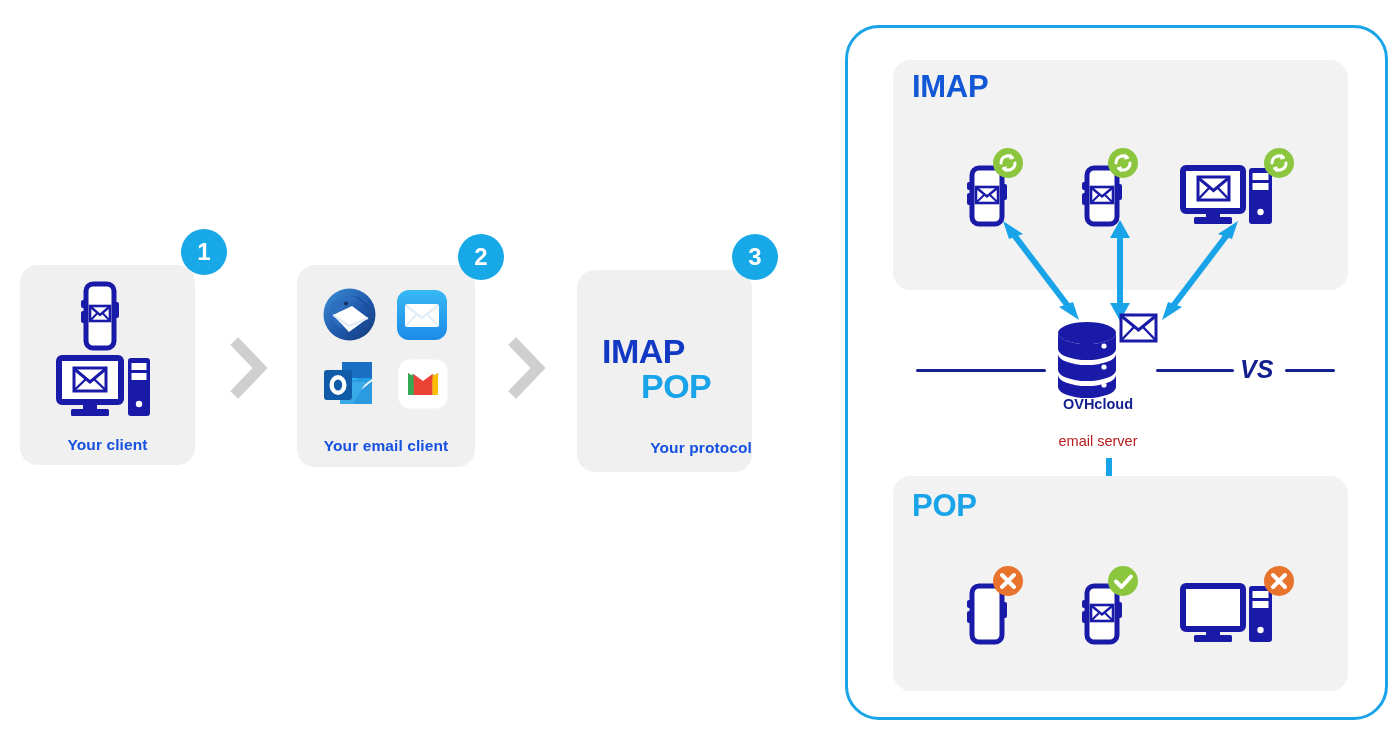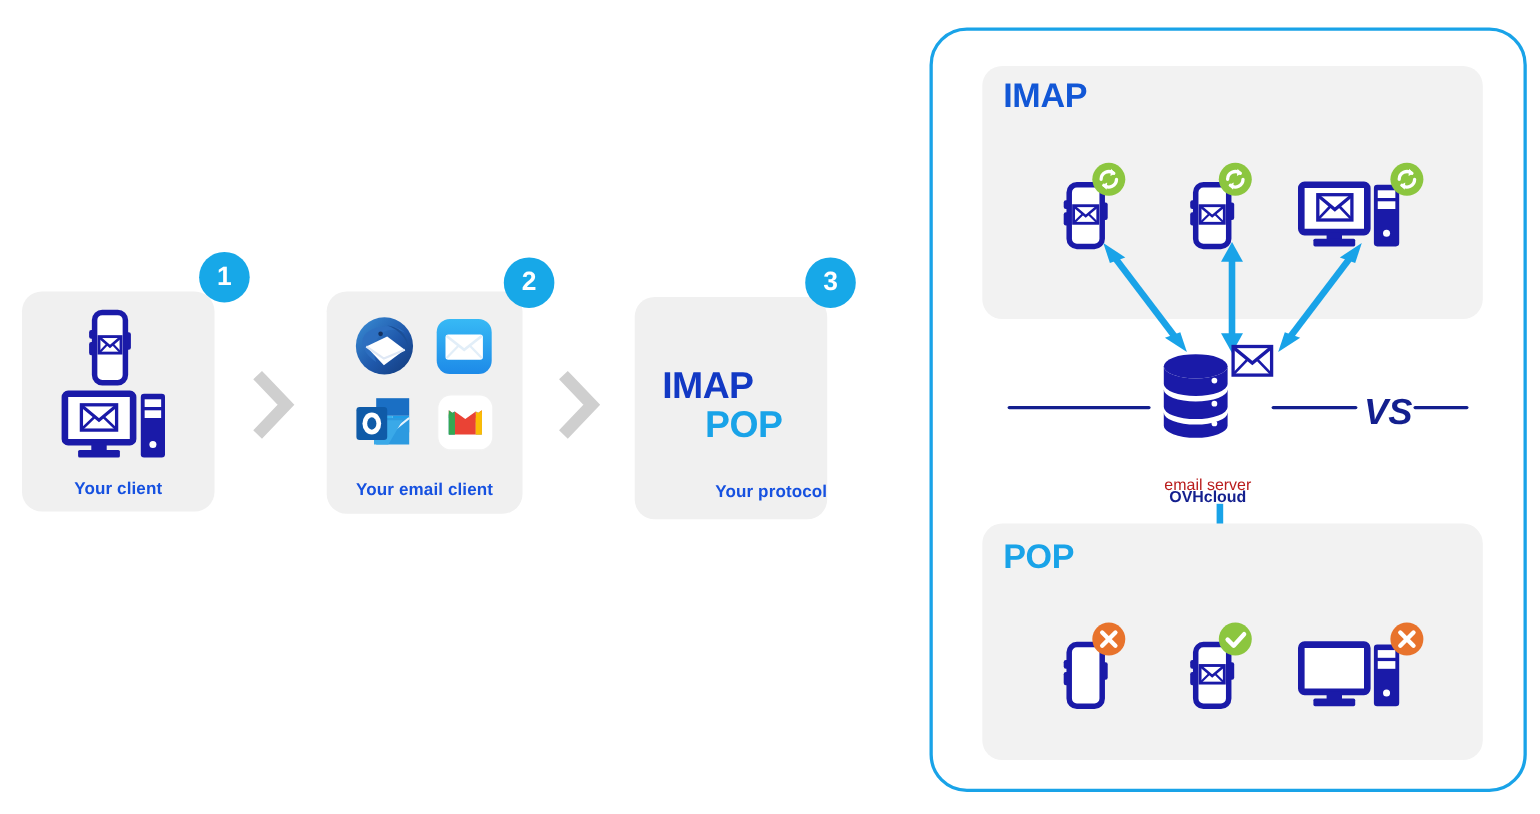--- a/index.html
+++ b/index.html
@@ -26,21 +26,21 @@
                border:3px solid #19a3e8;border-radius:34px;box-sizing:border-box;background:#fff;}
   .sub-panel{position:absolute;background:#f2f2f2;border-radius:18px;}
   .sub-label{position:absolute;font-size:31px;font-weight:bold;letter-spacing:-.3px;}
   .lab-imap{color:#1257d6;}
   .lab-pop{color:#19a3e8;}
 
   .server-name{position:absolute;left:0;right:0;text-align:center;
                color:#131f8e;font-weight:bold;font-size:14.5px;}
   .server-sub{position:absolute;left:0;right:0;text-align:center;
               color:#b91c1c;font-size:14.5px;}
-  .vs-text{position:absolute;color:#131f8e;font-size:33px;font-weight:bold;font-style:italic;}
+  .vs-text{position:absolute;color:#131f8e;font-size:25px;font-weight:bold;font-style:italic;}
   .rule{position:absolute;height:3px;background:#131f8e;border-radius:2px;}
 
   svg{display:block;overflow:visible;}
 </style>
 </head>
 <body>
 
 <div class="flow-card" style="left:20px;top:265px;width:175px;height:200px;"></div>
 <div class="abs" style="left:76px;top:282px;">
   <svg width="48" height="68" viewBox="0 0 48 68">
@@ -262,21 +262,21 @@
         <rect x="0" y="0" width="35" height="26" fill="#fff" stroke="#1a1aa8" stroke-width="3"></rect>
         <path d="M1 1.5 L17.5 15 L34 1.5" fill="none" stroke="#1a1aa8" stroke-width="3"></path>
         <path d="M1 24.5 L13 12 M34 24.5 L22 12" fill="none" stroke="#1a1aa8" stroke-width="2.4"></path>
       </g>
     </svg>
   </div>
   <div class="rule" style="left:308px;top:341px;width:78px;"></div>
   <div class="vs-text" style="left:392px;top:327px;">VS</div>
   <div class="rule" style="left:437px;top:341px;width:50px;"></div>
 
-  <div class="server-name" style="left:150px;width:200px;top:368px;margin-top:48px;">OVHcloud</div>
+  <div class="server-name" style="left:150px;width:200px;top:368px;">OVHcloud</div>
   <div class="server-sub" style="left:150px;width:200px;top:405px;">email server</div>
 
   <div class="abs" style="left:248px;top:430px;">
     <svg width="26" height="90" viewBox="0 0 26 90">
       <line x1="13" y1="0" x2="13" y2="72" stroke="#19a3e8" stroke-width="6"></line>
       <path d="M13 88 L2 66 L24 66 Z" fill="#19a3e8"></path>
     </svg>
   </div>
 
   <div class="sub-panel" style="left:45px;top:448px;width:455px;height:215px;"></div>

